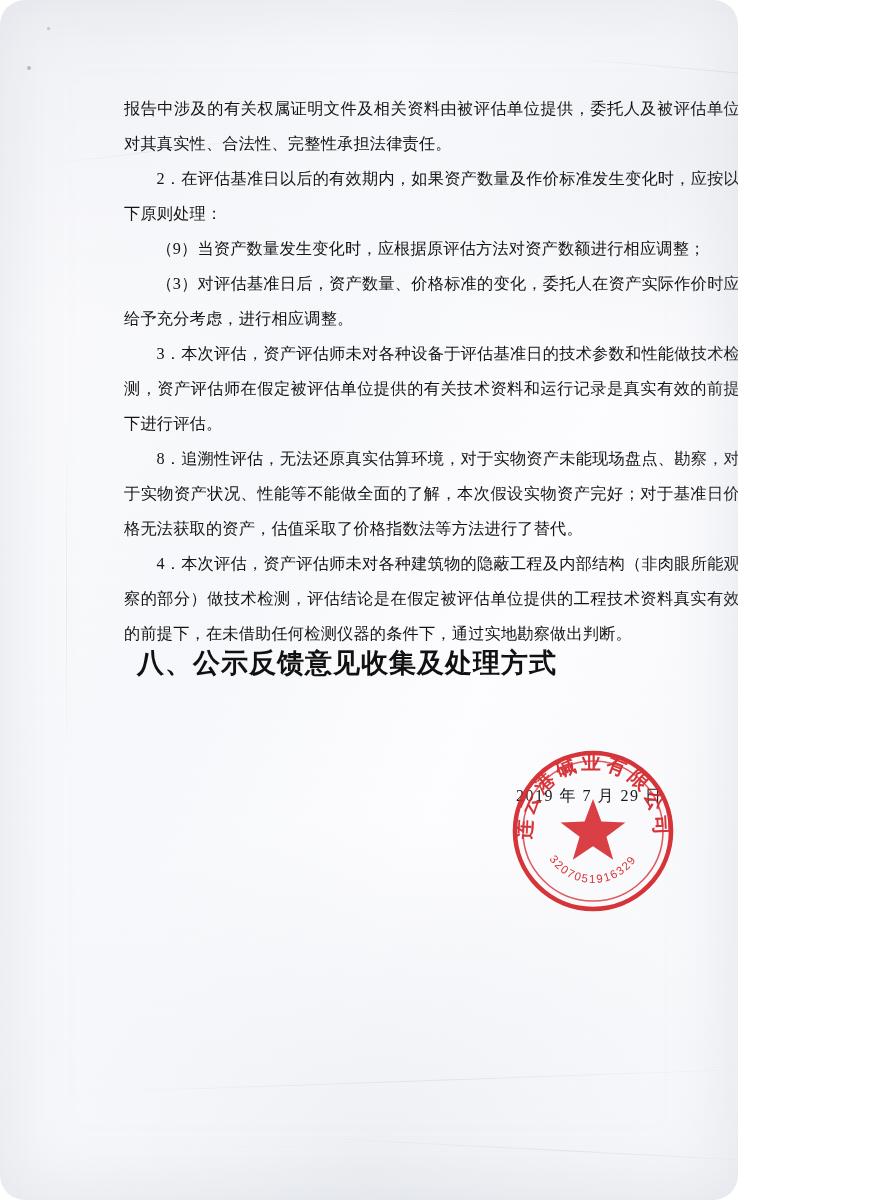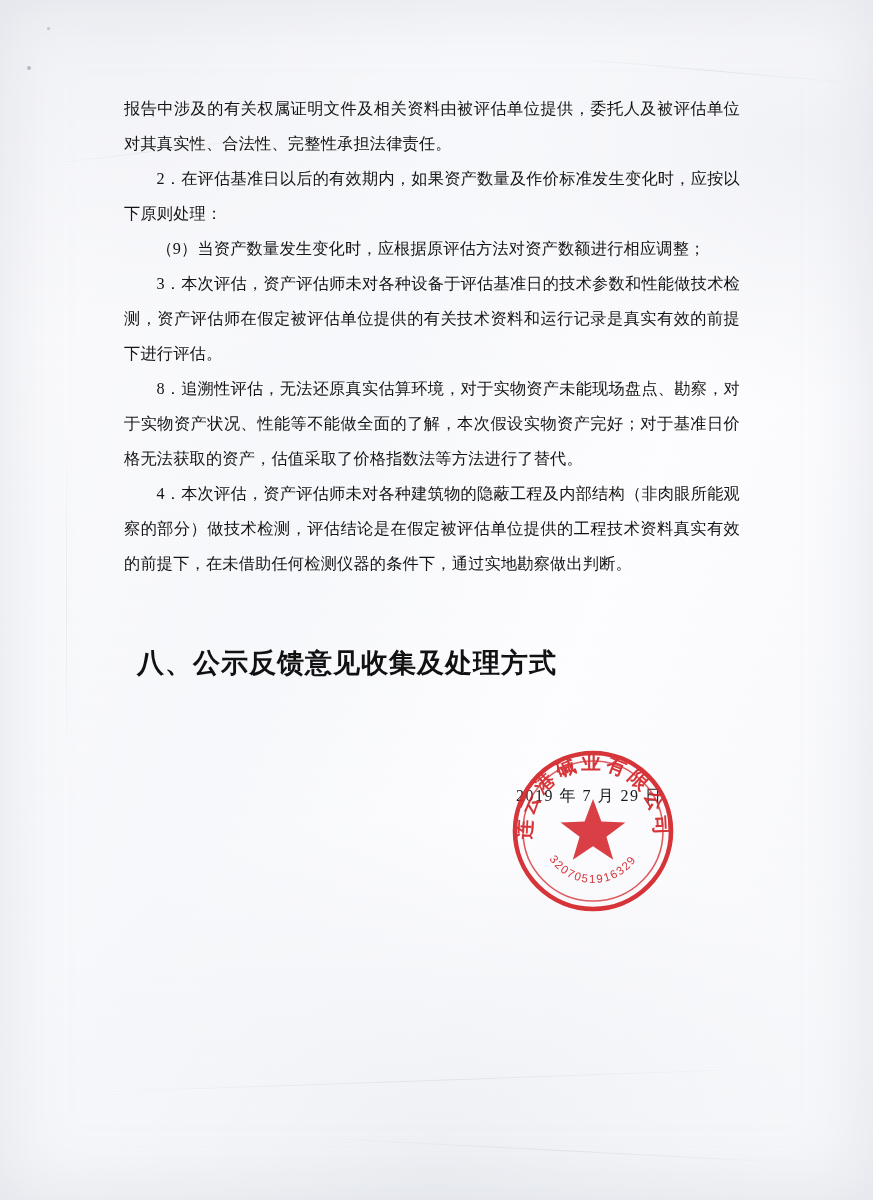--- a/index.html
+++ b/index.html
@@ -10,28 +10,29 @@
     width: 873px;
     height: 1200px;
     background: #ffffff;
     font-family: "Liberation Serif", "DejaVu Serif", serif;
     overflow: hidden;
   }
 
   
   .page {
     position: relative;
-    width: 873px;
+    width: 738px;
     height: 1200px;
     background:
       radial-gradient(ellipse 70% 40% at 12% 4%, #f2f3f7 0%, rgba(242,243,247,0) 60%),
       radial-gradient(ellipse 60% 35% at 92% 12%, #f1f2f6 0%, rgba(241,242,246,0) 62%),
       radial-gradient(ellipse 80% 45% at 50% 97%, #eef0f4 0%, rgba(238,240,244,0) 65%),
       linear-gradient(112deg, #fbfbfd 0%, #f7f8fb 38%, #fdfdff 62%, #f6f7fa 100%);
     overflow: hidden;
+    border-radius: 25px;
   }
   
   .crease {
     position: absolute;
     background: linear-gradient(90deg, rgba(190,195,205,0) 0%, rgba(186,192,204,0.55) 50%, rgba(190,195,205,0) 100%);
     height: 1px;
     opacity: .55;
     pointer-events: none;
   }
   .crease.v {
@@ -142,20 +143,21 @@
   <div class="crease v" style="left:66px; top:420px; height:360px;"></div>
   <div class="crease" style="left:80px; top:1080px; width:700px; transform:rotate(-2deg);"></div>
   <div class="crease" style="left:300px; top:1150px; width:520px; transform:rotate(3deg);"></div>
   <div class="blotch" style="left:27px; top:66px; width:4px; height:4px; background:#b9bcc4;"></div>
   <div class="blotch" style="left:47px; top:27px; width:3px; height:3px; background:#c3c6cc;"></div>
 
   <div class="doc-body">
     <p class="para">报告中涉及的有关权属证明文件及相关资料由被评估单位提供，委托人及被评估单位对其真实性、合法性、完整性承担法律责任。</p>
     <p class="para indent">2．在评估基准日以后的有效期内，如果资产数量及作价标准发生变化时，应按以下原则处理：</p>
     <p class="para indent">（9）当资产数量发生变化时，应根据原评估方法对资产数额进行相应调整；</p>
+    <p class="para indent">（3）对评估基准日后，资产数量、价格标准的变化，委托人在资产实际作价时应给予充分考虑，进行相应调整。</p>
     <p class="para indent">3．本次评估，资产评估师未对各种设备于评估基准日的技术参数和性能做技术检测，资产评估师在假定被评估单位提供的有关技术资料和运行记录是真实有效的前提下进行评估。</p>
     <p class="para indent">8．追溯性评估，无法还原真实估算环境，对于实物资产未能现场盘点、勘察，对于实物资产状况、性能等不能做全面的了解，本次假设实物资产完好；对于基准日价格无法获取的资产，估值采取了价格指数法等方法进行了替代。</p>
     <p class="para indent">4．本次评估，资产评估师未对各种建筑物的隐蔽工程及内部结构（非肉眼所能观察的部分）做技术检测，评估结论是在假定被评估单位提供的工程技术资料真实有效的前提下，在未借助任何检测仪器的条件下，通过实地勘察做出判断。</p>
   </div>
 
   <div class="section-heading">八、公示反馈意见收集及处理方式</div>
 
 
   <div class="date-line">2019 年 7 月 29 日</div>
 

